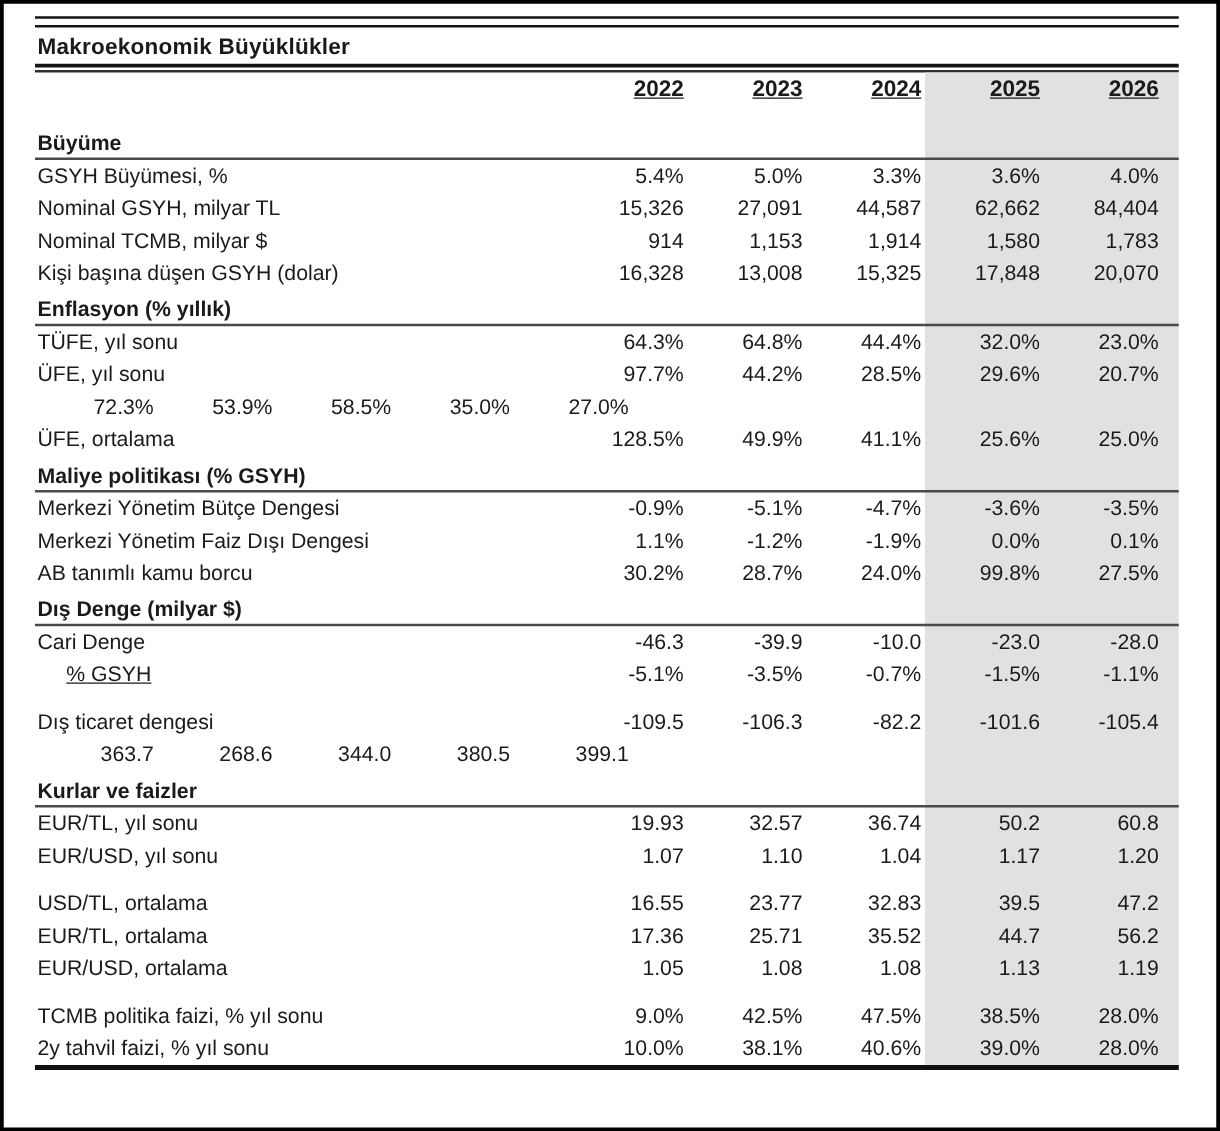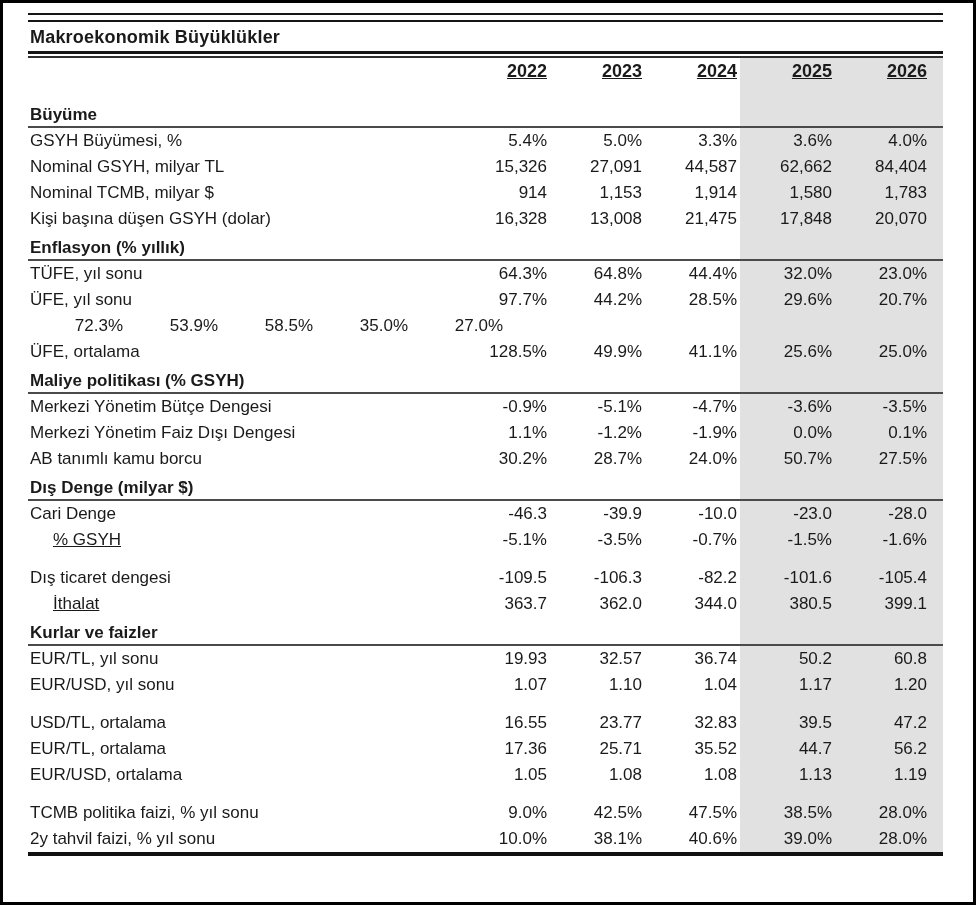--- a/index.html
+++ b/index.html
@@ -85,21 +85,21 @@
           <div class="c">1,153</div>
           <div class="c">1,914</div>
           <div class="c">1,580</div>
           <div class="c">1,783</div>
           <div class="rp"></div>
         </div>
         <div class="r">
           <div class="lbl">Kişi başına düşen GSYH (dolar)</div>
           <div class="c">16,328</div>
           <div class="c">13,008</div>
-          <div class="c">21,475</div>
+          <div class="c">15,325</div>
           <div class="c">17,848</div>
           <div class="c">20,070</div>
           <div class="rp"></div>
         </div>
       </div>
 
       <div class="section">
         <div class="sec-head">Enflasyon (% yıllık)</div>
         <div class="r">
           <div class="lbl">TÜFE, yıl sonu</div>
@@ -156,21 +156,21 @@
           <div class="c">-1.9%</div>
           <div class="c">0.0%</div>
           <div class="c">0.1%</div>
           <div class="rp"></div>
         </div>
         <div class="r">
           <div class="lbl">AB tanımlı kamu borcu</div>
           <div class="c">30.2%</div>
           <div class="c">28.7%</div>
           <div class="c">24.0%</div>
-          <div class="c">50.7%</div>
+          <div class="c">99.8%</div>
           <div class="c">27.5%</div>
           <div class="rp"></div>
         </div>
       </div>
 
       <div class="section">
         <div class="sec-head">Dış Denge (milyar $)</div>
         <div class="r">
           <div class="lbl">Cari Denge</div>
           <div class="c">-46.3</div>
@@ -179,37 +179,36 @@
           <div class="c">-23.0</div>
           <div class="c">-28.0</div>
           <div class="rp"></div>
         </div>
         <div class="r">
           <div class="lbl ind">% GSYH</div>
           <div class="c">-5.1%</div>
           <div class="c">-3.5%</div>
           <div class="c">-0.7%</div>
           <div class="c">-1.5%</div>
-          <div class="c">-1.6%</div>
+          <div class="c">-1.1%</div>
           <div class="rp"></div>
         </div>
         <div class="vsp"></div>
         <div class="r">
           <div class="lbl">Dış ticaret dengesi</div>
           <div class="c">-109.5</div>
           <div class="c">-106.3</div>
           <div class="c">-82.2</div>
           <div class="c">-101.6</div>
           <div class="c">-105.4</div>
           <div class="rp"></div>
         </div>
         <div class="r">
-          <div class="lbl ind">İthalat</div>
           <div class="c">363.7</div>
-          <div class="c">362.0</div>
+          <div class="c">268.6</div>
           <div class="c">344.0</div>
           <div class="c">380.5</div>
           <div class="c">399.1</div>
           <div class="rp"></div>
         </div>
       </div>
 
       <div class="section">
         <div class="sec-head">Kurlar ve faizler</div>
         <div class="r">

